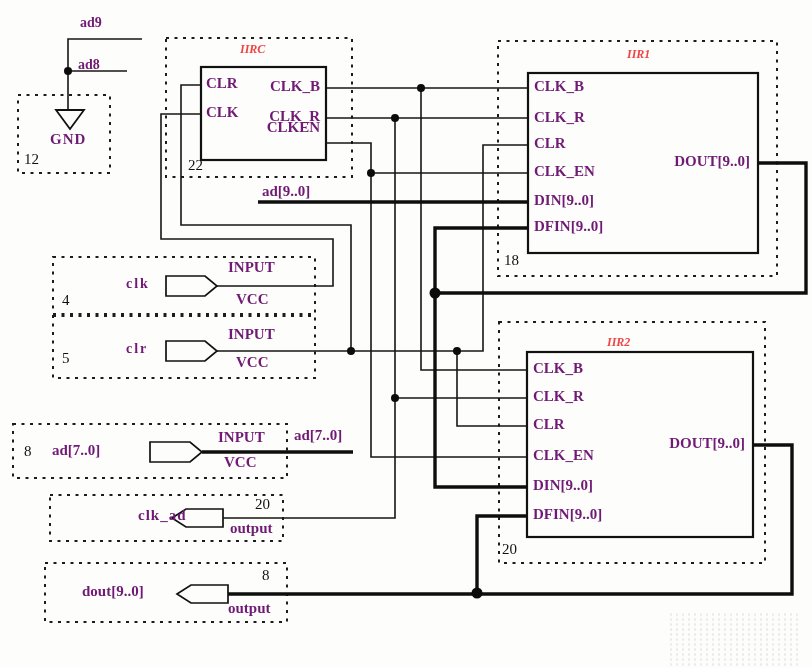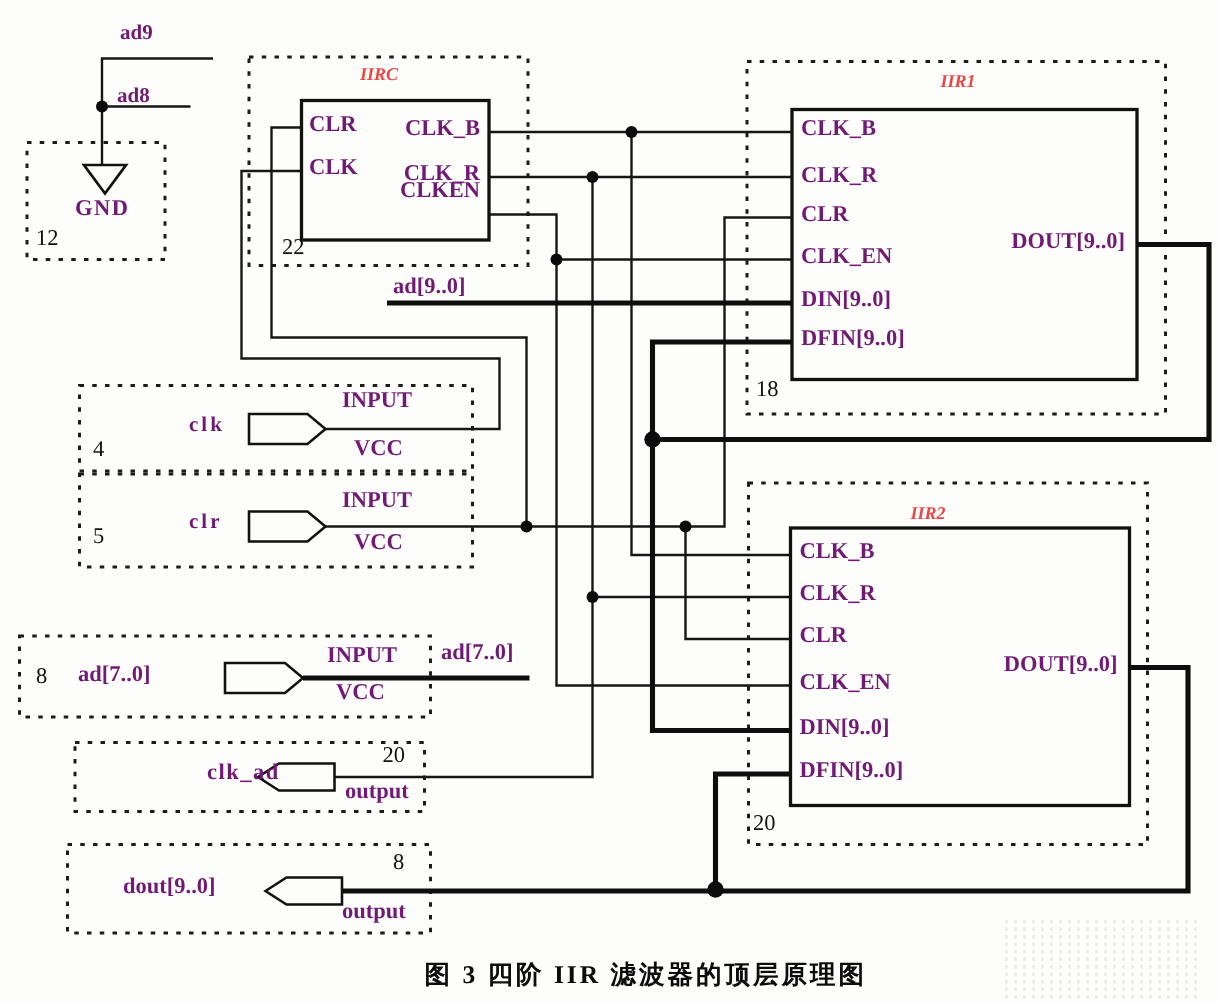--- a/index.html
+++ b/index.html
@@ -153,15 +153,14 @@
   <span class="t" style="left:138px;top:508px;letter-spacing:1px;text-align:right;">clk_ad</span>
   <span class="num" style="left:255px;top:497px;">20</span>
   <span class="t" style="left:230px;top:521px;">output</span>
 
   <span class="t" style="left:82px;top:584px;">dout[9..0]</span>
   <span class="num" style="left:262px;top:568px;">8</span>
   <span class="t" style="left:228px;top:601px;">output</span>
 
   <div class="noise"></div>
 
-  <div class="caption" style="left:283px;top:638px;">图 3  四阶 IIR 滤波器的顶层原理图</div>
 
 </div>
 
 </body></html>

